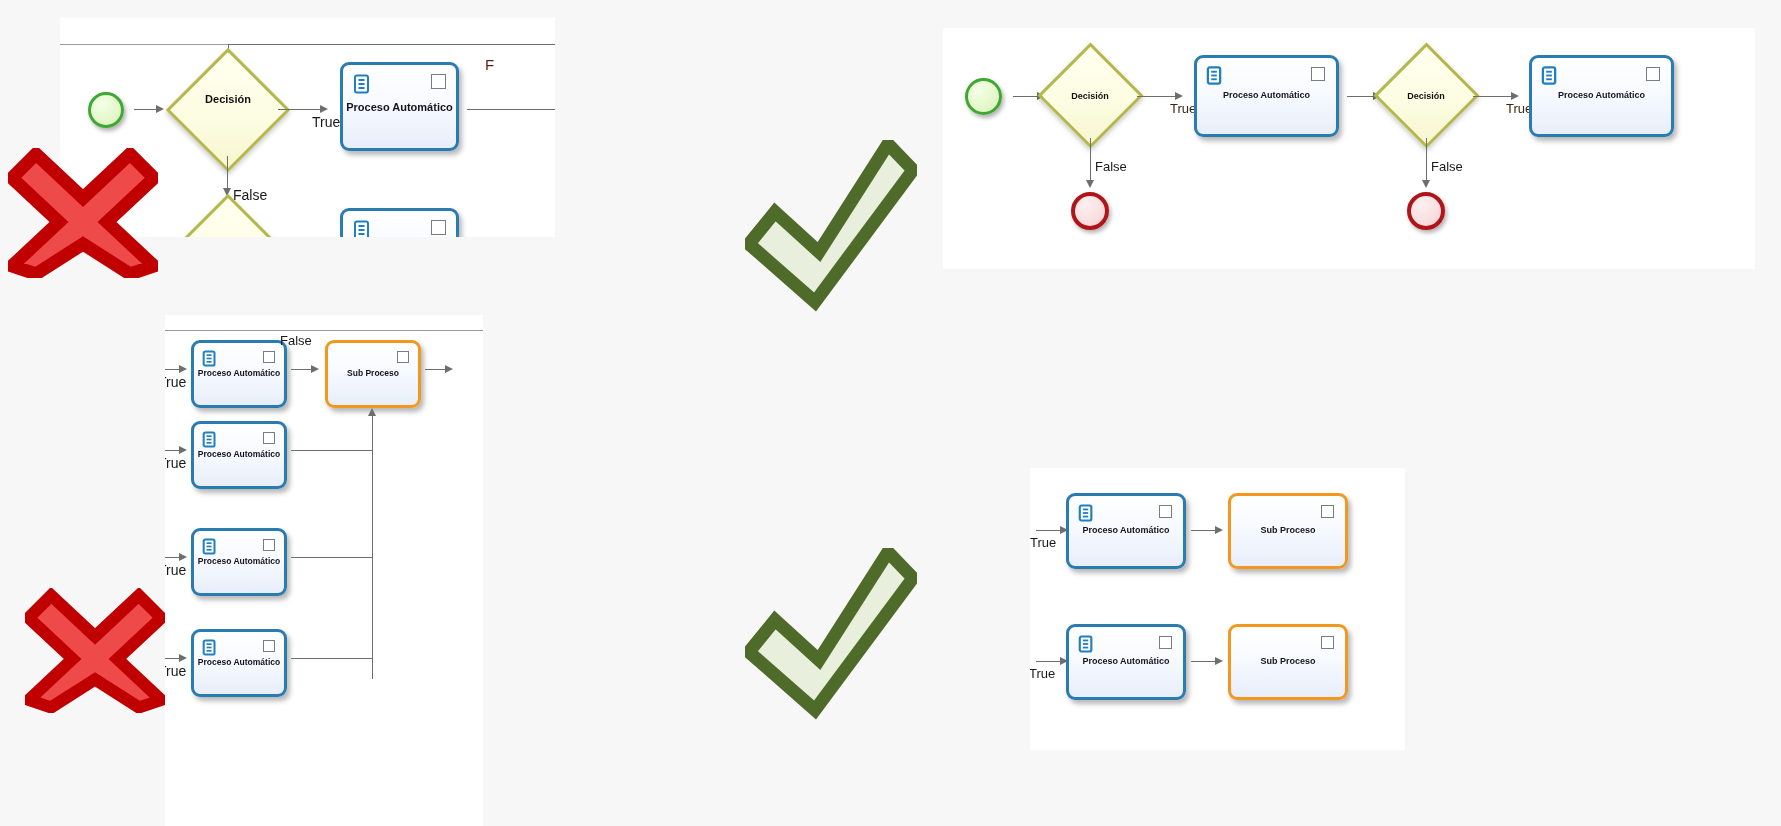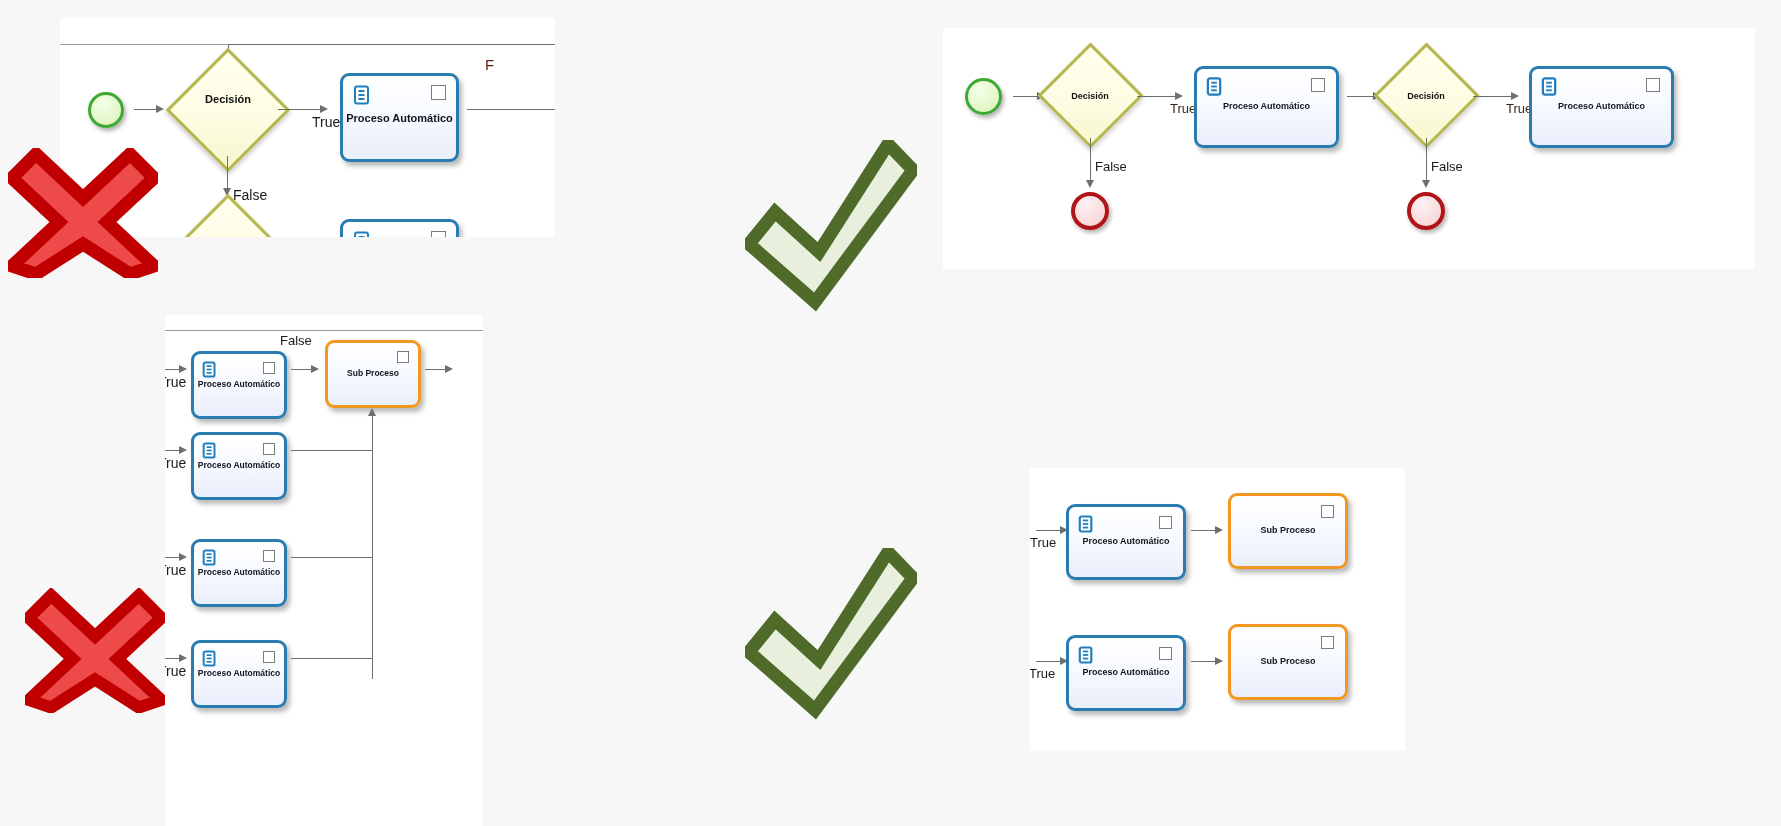--- a/index.html
+++ b/index.html
@@ -75,21 +75,21 @@
   }
 
   
   .task {
     position: absolute;
     box-sizing: border-box;
     border-radius: 9px;
     background: linear-gradient(180deg, #ffffff 0%, #f7faff 45%, #e8eefa 100%);
     box-shadow: 3px 4px 5px rgba(0,0,0,0.28);
   }
-  .task.service { border: 3px solid #2a7bb0; margin-top: 11px; }
+  .task.service { border: 3px solid #2a7bb0; }
   .task.sub     { border: 3px solid #f2971f; }
 
   .task-label {
     position: absolute;
     left: 0; right: 0;
     top: 50%;
     transform: translateY(-50%);
     text-align: center;
     font-weight: bold;
     color: #14141e;

